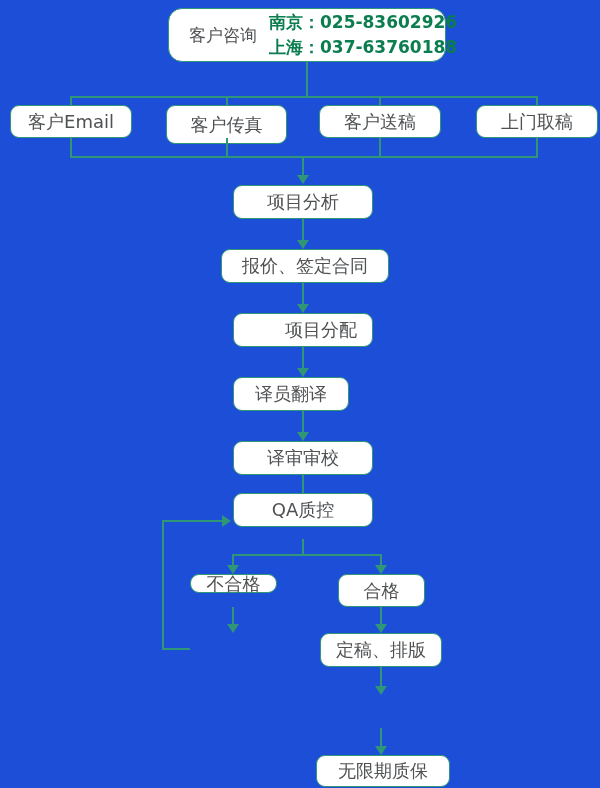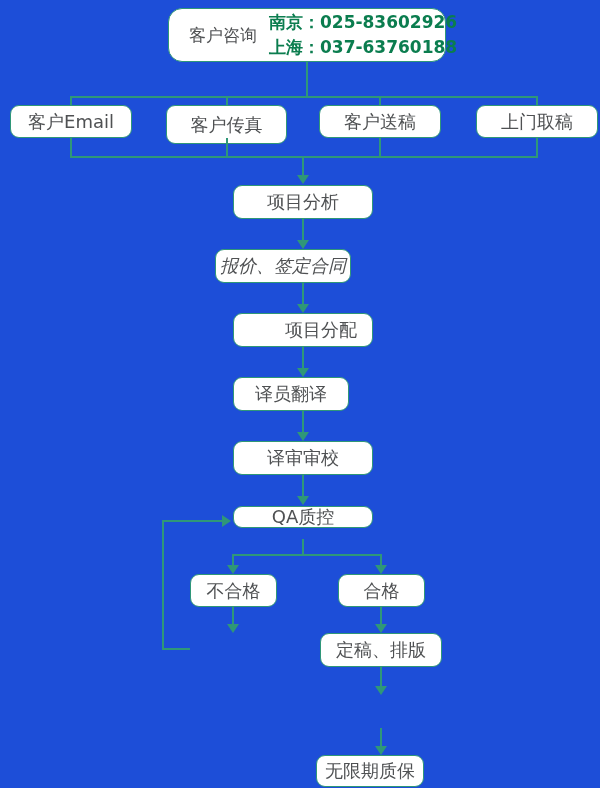--- a/index.html
+++ b/index.html
@@ -69,21 +69,21 @@
   <div class="hline" style="left:70px;top:156px;width:468px;"></div>
   <div class="vline" style="left:302px;top:156px;height:20px;"></div>
   <div class="arrow-down" style="left:297px;top:175px;"></div>
 
   <div class="node" style="left:233px;top:185px;width:140px;height:34px;">
     <span>项目分析</span>
   </div>
   <div class="vline" style="left:302px;top:219px;height:21px;"></div>
   <div class="arrow-down" style="left:297px;top:240px;"></div>
 
-  <div class="node" style="left:215px;top:249px;width:136px;height:34px;font-style:italic;">
+  <div class="node" style="left:221px;top:249px;width:168px;height:34px;">
     <span>报价、签定合同</span>
   </div>
   <div class="vline" style="left:302px;top:283px;height:21px;"></div>
   <div class="arrow-down" style="left:297px;top:304px;"></div>
 
   <div class="node" style="left:233px;top:313px;width:140px;height:34px;padding-left:36px;">
     <span>项目分配</span>
   </div>
   <div class="vline" style="left:302px;top:347px;height:21px;"></div>
   <div class="arrow-down" style="left:297px;top:368px;"></div>
@@ -93,32 +93,32 @@
   </div>
   <div class="vline" style="left:302px;top:411px;height:21px;"></div>
   <div class="arrow-down" style="left:297px;top:432px;"></div>
 
   <div class="node" style="left:233px;top:441px;width:140px;height:34px;">
     <span>译审审校</span>
   </div>
   <div class="vline" style="left:302px;top:475px;height:21px;"></div>
   <div class="arrow-down" style="left:297px;top:496px;"></div>
 
-  <div class="node" style="left:233px;top:506px;width:140px;height:22px;">
+  <div class="node" style="left:233px;top:493px;width:140px;height:34px;">
     <span>QA质控</span>
   </div>
 
   <div class="vline" style="left:302px;top:539px;height:16px;"></div>
   <div class="hline" style="left:232px;top:554px;width:150px;"></div>
   <div class="vline" style="left:232px;top:554px;height:11px;"></div>
   <div class="arrow-down" style="left:227px;top:565px;"></div>
   <div class="vline" style="left:380px;top:554px;height:11px;"></div>
   <div class="arrow-down" style="left:375px;top:565px;"></div>
 
-  <div class="node" style="left:190px;top:574px;width:87px;height:33px;">
+  <div class="node" style="left:190px;top:574px;width:87px;height:19px;">
     <span>不合格</span>
   </div>
   <div class="node" style="left:338px;top:574px;width:87px;height:33px;">
     <span>合格</span>
   </div>
 
   <div class="vline" style="left:232px;top:607px;height:17px;"></div>
   <div class="arrow-down" style="left:227px;top:624px;"></div>
 
   <div class="hline" style="left:162px;top:648px;width:28px;"></div>
@@ -130,17 +130,17 @@
   <div class="arrow-down" style="left:375px;top:624px;"></div>
   <div class="node" style="left:320px;top:633px;width:122px;height:34px;">
     <span>定稿、排版</span>
   </div>
 
   <div class="vline" style="left:380px;top:667px;height:19px;"></div>
   <div class="arrow-down" style="left:375px;top:686px;"></div>
 
   <div class="vline" style="left:380px;top:728px;height:18px;"></div>
   <div class="arrow-down" style="left:375px;top:746px;"></div>
-  <div class="node" style="left:316px;top:755px;width:108px;height:32px;">
+  <div class="node" style="left:316px;top:755px;width:134px;height:32px;">
     <span>无限期质保</span>
   </div>
 
 </div>
 
 </body></html>

